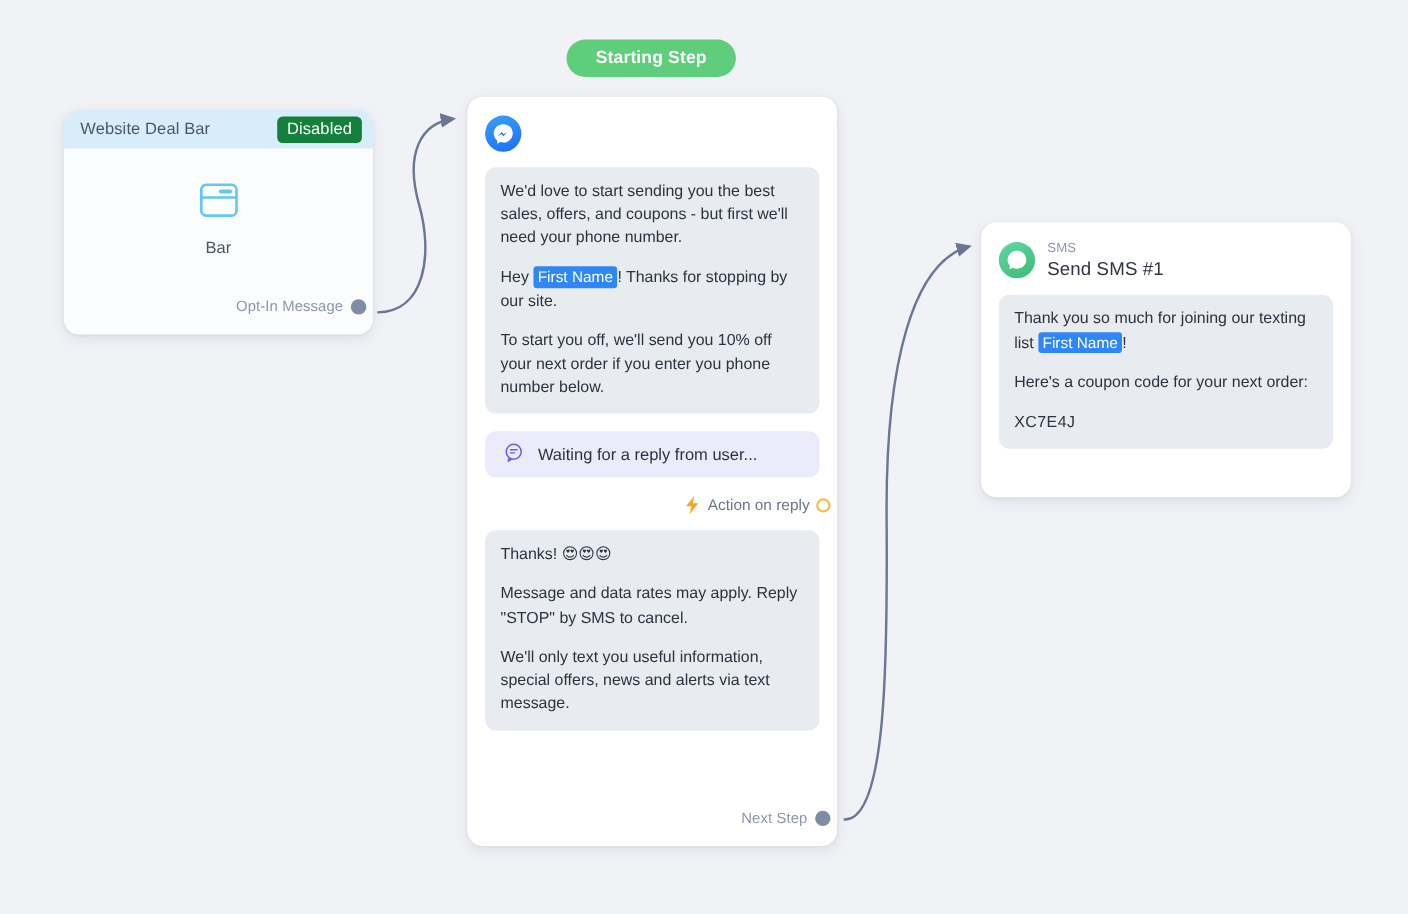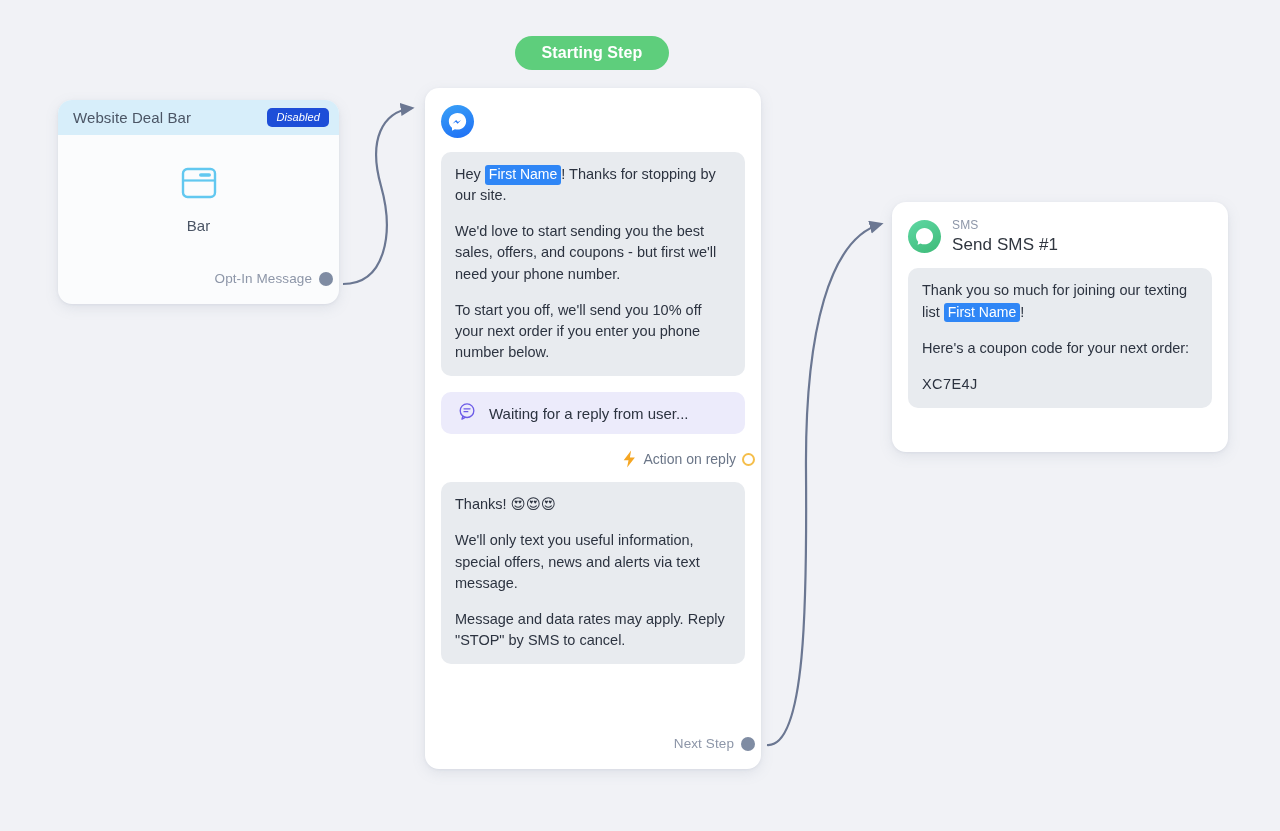--- a/index.html
+++ b/index.html
@@ -78,27 +78,26 @@
     align-items: center;
     justify-content: space-between;
     padding: 0 10px 0 15px;
   }
   .bar-header-title {
     font-size: 15px;
     color: #4b5565;
     letter-spacing: .1px;
   }
   .badge-disabled {
-    background: #1d4ed8;
+    background: #15803d;
     color: #ffffff;
-    font-size: 11px;
+    font-size: 15px;
     border-radius: 5px;
     padding: 3px 9px 4px;
     letter-spacing: .1px;
-    font-style: italic;
   }
   .bar-body {
     height: 130px;
     display: flex;
     flex-direction: column;
     align-items: center;
     justify-content: center;
     gap: 14px;
   }
   .bar-label {
@@ -272,22 +271,22 @@
     <div class="node-header">
       <span class="icon-circle icon-messenger">
         <svg width="21" height="21" viewBox="0 0 24 24">
           <path fill="#ffffff" d="M12 2.2C6.4 2.2 2.1 6.3 2.1 11.6c0 3 1.4 5.7 3.6 7.4v3.6l3.3-1.8c.9.25 1.9.4 3 .4 5.6 0 9.9-4.1 9.9-9.6S17.6 2.2 12 2.2z"></path>
           <path fill="#2076f5" d="M6.3 14.6l4.1-4.3 2.1 2.2 3.7-2.2-4.1 4.3-2.1-2.2z"></path>
         </svg>
       </span>
     </div>
 
     <div class="bubble">
+      <p>We'd love to start sending you the best sales, offers, and coupons - but first we'll need your phone number.</p>
       <p><span>Hey </span><span class="chip">First Name</span><span>! Thanks for stopping by our site.</span></p>
-      <p>We'd love to start sending you the best sales, offers, and coupons - but first we'll need your phone number.</p>
       <p>To start you off, we'll send you 10% off your next order if you enter you phone number below.</p>
     </div>
 
     <div class="waiting">
       <span>
         <svg width="19" height="19" viewBox="0 0 24 24" fill="none">
           <circle cx="11.4" cy="11" r="8.6" stroke="#6c5ce7" stroke-width="1.7"></circle>
           <path d="M6.2 17.6 L5 21.6 L9.2 19.4" stroke="#6c5ce7" stroke-width="1.7" fill="none" stroke-linejoin="round"></path>
           <line x1="7.6" y1="8.6" x2="15.2" y2="8.6" stroke="#6c5ce7" stroke-width="1.6" stroke-linecap="round"></line>
           <line x1="7.6" y1="12.2" x2="12.4" y2="12.2" stroke="#6c5ce7" stroke-width="1.6" stroke-linecap="round"></line>
@@ -301,22 +300,22 @@
         <svg width="15" height="18" viewBox="0 0 14 18">
           <path d="M8.6 0.6 L1.2 10.2 L6 10.2 L4.6 17.4 L12.4 7.4 L7.4 7.4 z" fill="#f5a623"></path>
         </svg>
       </span>
       <span class="action-label">Action on reply</span>
       <span class="port-dot hollow"></span>
     </div>
 
     <div class="bubble">
       <p>Thanks! 😍😍😍</p>
+      <p>Message and data rates may apply. Reply "STOP" by SMS to cancel.</p>
       <p>We'll only text you useful information, special offers, news and alerts via text message.</p>
-      <p>Message and data rates may apply. Reply "STOP" by SMS to cancel.</p>
     </div>
 
     <div class="port-row">
       <span class="port-label">Next Step</span>
       <span class="port-dot"></span>
     </div>
   </div>
 
   <div class="node" id="node-sms">
     <div class="node-header">

